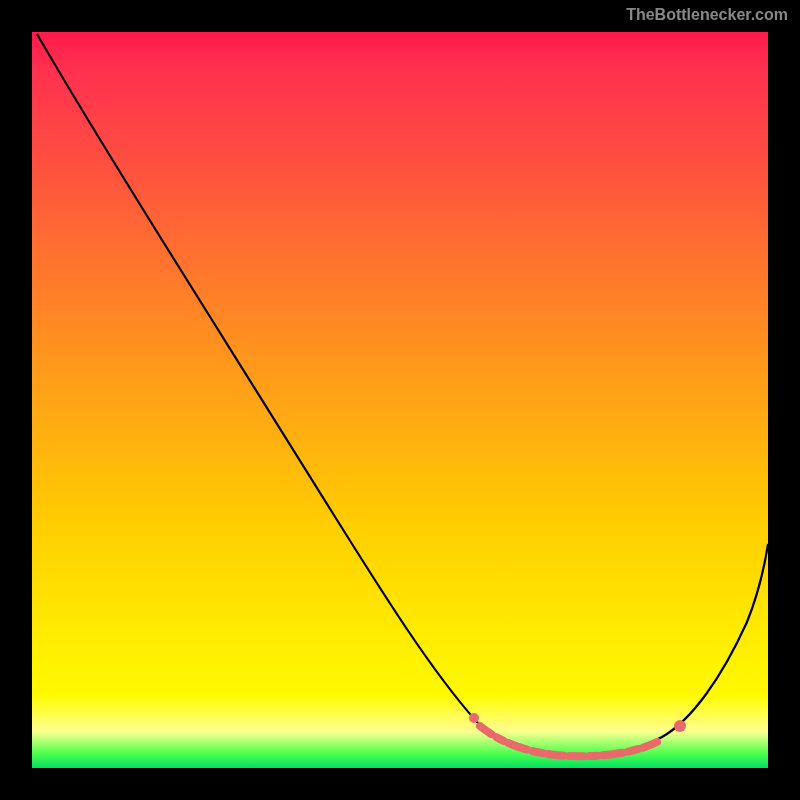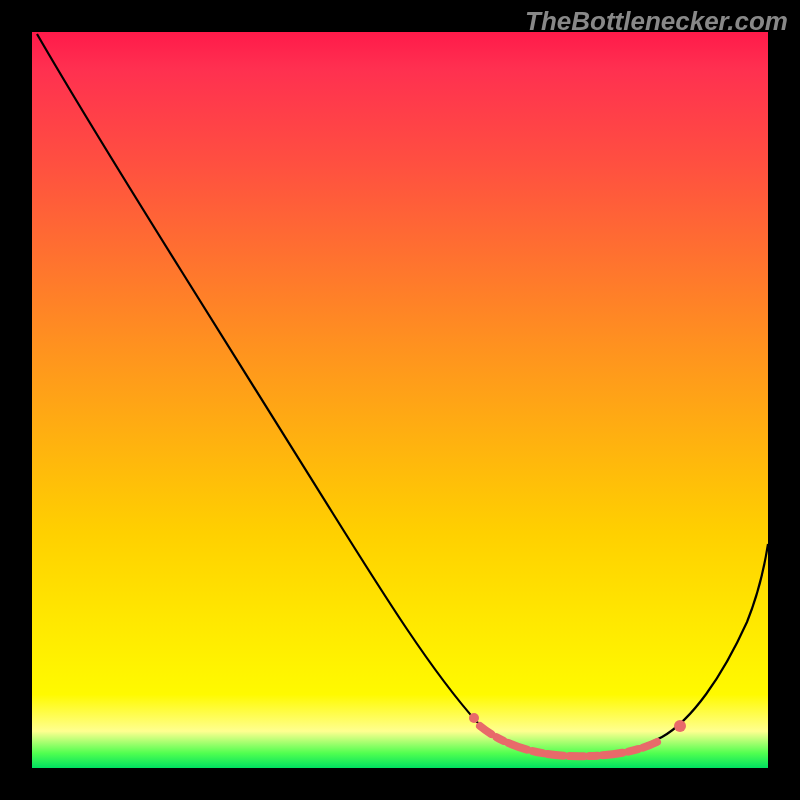--- a/index.html
+++ b/index.html
@@ -39,24 +39,23 @@
         #50ff50 98%,
         #00e060 100%
       );
     }
     .watermark {
       position: absolute;
       top: 6px;
       right: 12px;
       color: #888;
       font-family: Arial, Helvetica, sans-serif;
-      font-size: 26px;
+      font-size: 16px;
       font-weight: bold;
       z-index: 10;
-      font-style: italic;
     }
     .chart-svg {
       position: absolute;
       top: 32px;
       left: 32px;
       width: 736px;
       height: 736px;
       z-index: 5;
     }
     .curve {

